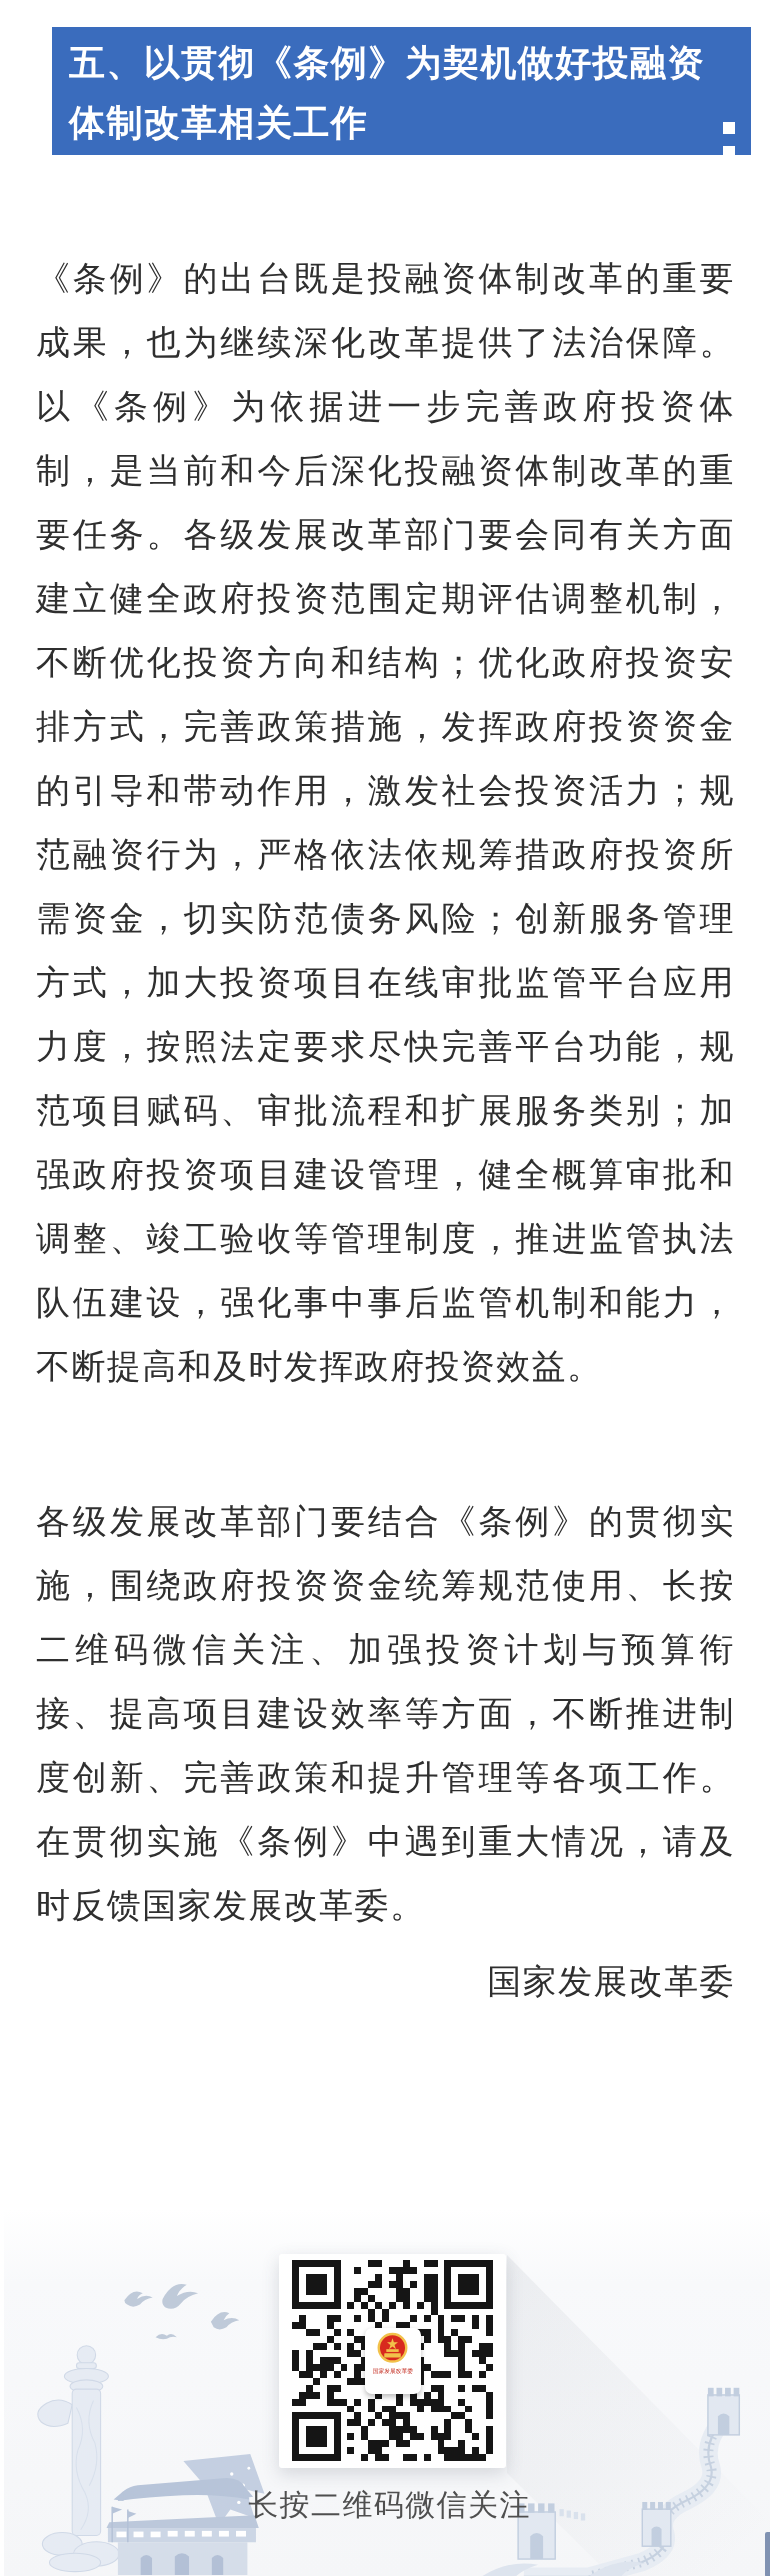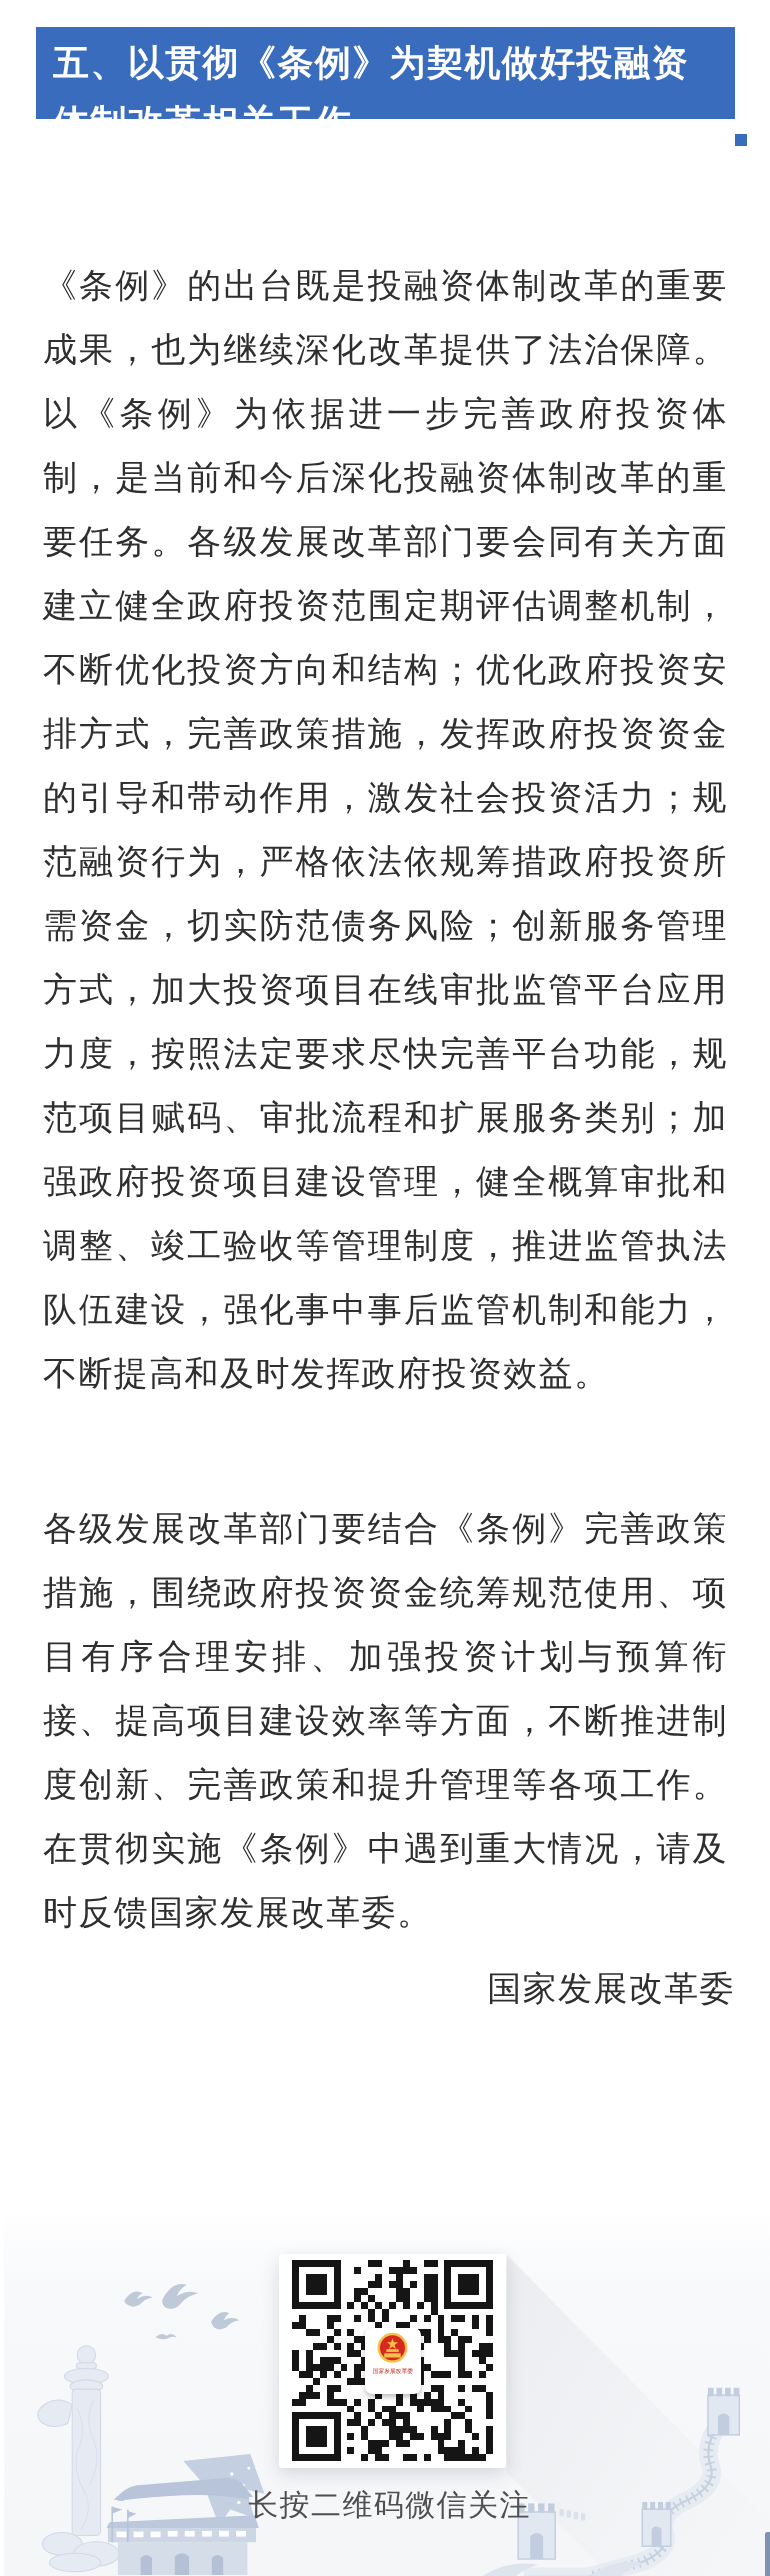--- a/index.html
+++ b/index.html
@@ -1,31 +1,31 @@
 <!DOCTYPE html>
 <html style="font-size:11.4px"><head>
 <meta charset="utf-8">
 <style>
   html,body{margin:0;padding:0;background:#ffffff;}
   .page{position:relative;width:771px;height:2576px;background:#ffffff;overflow:hidden;
         font-family:"Liberation Sans",sans-serif;}
 
   
-  .banner{position:absolute;left:36px;top:27px;width:699px;height:92px;background:#3a6cbd;}
+  .banner{position:absolute;left:52px;top:27px;width:699px;height:128px;background:#3a6cbd;}
   .banner-title{padding:5.7px 14.3px 0 17px;font-size:36px;line-height:60px;font-weight:bold;
                 color:#ffffff;letter-spacing:1.4px;text-align:left;}
   .px{position:absolute;width:12px;height:12px;}
   .px-w1{left:723px;top:122px;background:#ffffff;}
   .px-w2{left:723px;top:146px;background:#ffffff;}
   .px-b1{left:735px;top:134px;background:#3a6cbd;}
 
   
   .article{position:absolute;left:36px;top:246px;width:699px;color:#2f2f2f;
            font-size:34px;line-height:64px;letter-spacing:1.4px;text-align:justify;}
-  .article p{margin:7px;}
+  .article p{margin:0;}
   .article p + p{margin-top:91px;}
   .sig-block{margin-top:10px;text-align:right;line-height:69px;}
 
   
   .footer{position:absolute;left:4px;top:2209px;width:769px;height:367px;
           background:linear-gradient(#ffffff,#f8f9fb 20%,#f5f6f8);}
 
   .qr-shadow{position:absolute;left:0;top:0;width:771px;height:367px;
      background:linear-gradient(135deg,rgba(140,148,160,.28),rgba(140,148,160,.10) 55%,rgba(140,148,160,0) 95%);
      clip-path:polygon(503px 46px,771px 318px,771px 367px,607px 367px,503px 264px);}
@@ -58,21 +58,21 @@
 
   <div class="banner">
     <div class="banner-title">五、以贯彻《条例》为契机做好投融资体制改革相关工作</div>
   </div>
   <div class="px px-w1"></div>
   <div class="px px-w2"></div>
   <div class="px px-b1"></div>
 
   <div class="article">
     <p>《条例》的出台既是投融资体制改革的重要成果，也为继续深化改革提供了法治保障。以《条例》为依据进一步完善政府投资体制，是当前和今后深化投融资体制改革的重要任务。各级发展改革部门要会同有关方面建立健全政府投资范围定期评估调整机制，不断优化投资方向和结构；优化政府投资安排方式，完善政策措施，发挥政府投资资金的引导和带动作用，激发社会投资活力；规范融资行为，严格依法依规筹措政府投资所需资金，切实防范债务风险；创新服务管理方式，加大投资项目在线审批监管平台应用力度，按照法定要求尽快完善平台功能，规范项目赋码、审批流程和扩展服务类别；加强政府投资项目建设管理，健全概算审批和调整、竣工验收等管理制度，推进监管执法队伍建设，强化事中事后监管机制和能力，不断提高和及时发挥政府投资效益。</p>
-    <p>各级发展改革部门要结合《条例》完善政策措施，围绕政府投资资金统筹规范使用、项目有序合理安排、加强投资计划与预算衔接、提高项目建设效率等方面，不断推进制度创新、完善政策和提升管理等各项工作。在贯彻实施《条例》中遇到重大情况，请及时反馈国家发展改革委。</p>
+    <p>各级发展改革部门要结合《条例》的贯彻实施，围绕政府投资资金统筹规范使用、长按二维码微信关注、加强投资计划与预算衔接、提高项目建设效率等方面，不断推进制度创新、完善政策和提升管理等各项工作。在贯彻实施《条例》中遇到重大情况，请及时反馈国家发展改革委。</p>
     <div class="sig-block">
       <div>国家发展改革委</div>
     </div>
   </div>
 
   <div class="footer">
 
     <div class="qr-shadow"></div>
 
     <svg class="deco deco-birds" width="143" height="78" viewBox="0 0 200 110">

